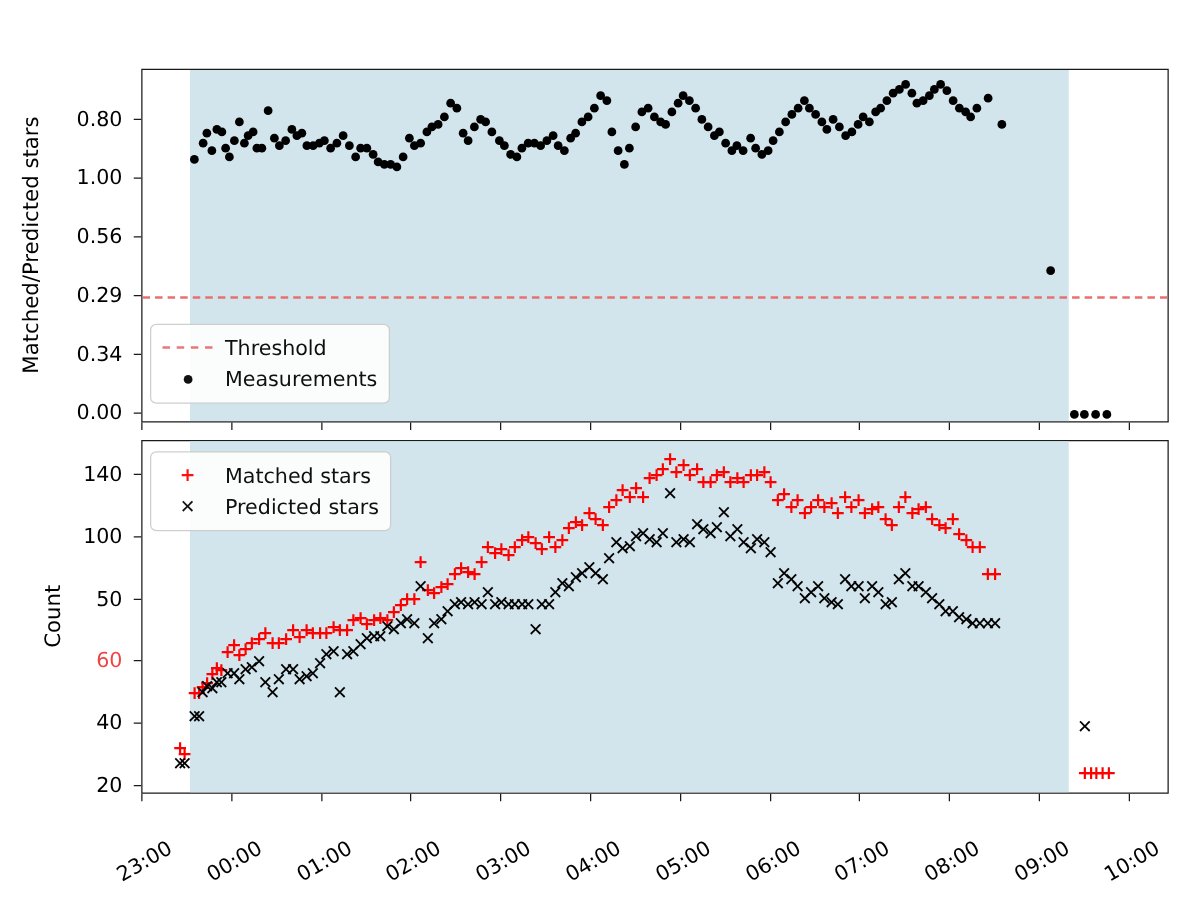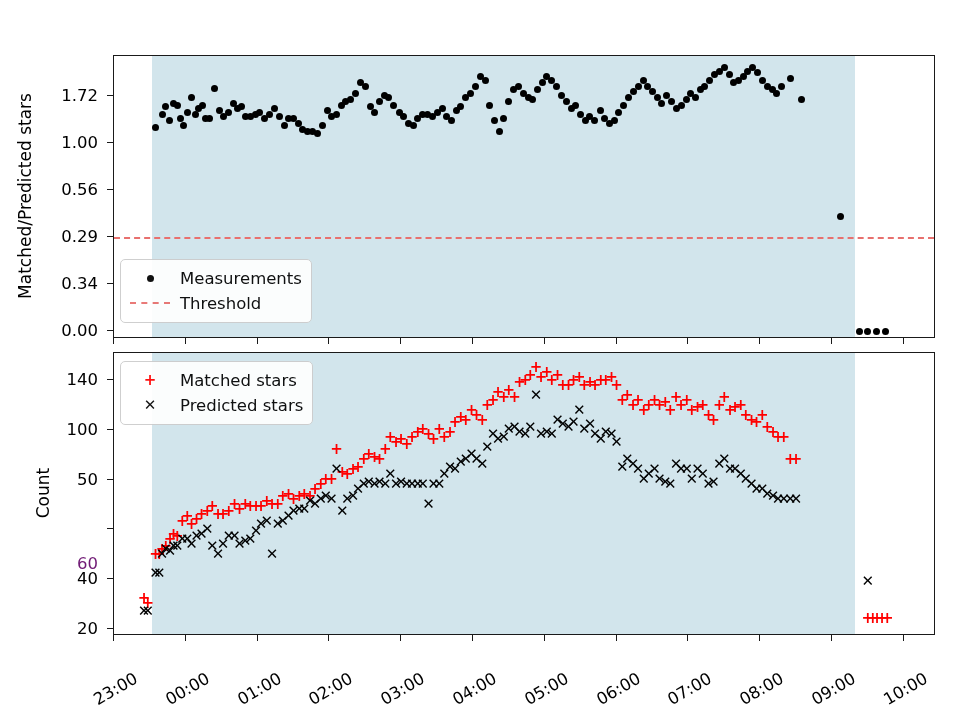--- a/index.html
+++ b/index.html
@@ -211,49 +211,49 @@
       <div style="position: absolute; left: 25px; top: 330.453px; width: 73px; text-align: right; transform: translateY(-50%); font-size: 16.5px; color: rgb(0, 0, 0);">0.00</div>
       <div style="position: absolute; left: 107px; top: 283.287px; width: 6px; height: 0px; border-top: 1.6px solid rgb(26, 26, 26);"></div>
       <div style="position: absolute; left: 25px; top: 283.287px; width: 73px; text-align: right; transform: translateY(-50%); font-size: 16.5px; color: rgb(0, 0, 0);">0.34</div>
       <div style="position: absolute; left: 107px; top: 236.12px; width: 6px; height: 0px; border-top: 1.6px solid rgb(26, 26, 26);"></div>
       <div style="position: absolute; left: 25px; top: 236.12px; width: 73px; text-align: right; transform: translateY(-50%); font-size: 16.5px; color: rgb(0, 0, 0);">0.29</div>
       <div style="position: absolute; left: 107px; top: 188.953px; width: 6px; height: 0px; border-top: 1.6px solid rgb(26, 26, 26);"></div>
       <div style="position: absolute; left: 25px; top: 188.953px; width: 73px; text-align: right; transform: translateY(-50%); font-size: 16.5px; color: rgb(0, 0, 0);">0.56</div>
       <div style="position: absolute; left: 107px; top: 141.787px; width: 6px; height: 0px; border-top: 1.6px solid rgb(26, 26, 26);"></div>
       <div style="position: absolute; left: 25px; top: 141.787px; width: 73px; text-align: right; transform: translateY(-50%); font-size: 16.5px; color: rgb(0, 0, 0);">1.00</div>
       <div style="position: absolute; left: 107px; top: 94.62px; width: 6px; height: 0px; border-top: 1.6px solid rgb(26, 26, 26);"></div>
-      <div style="position: absolute; left: 25px; top: 94.62px; width: 73px; text-align: right; transform: translateY(-50%); font-size: 16.5px; color: rgb(0, 0, 0);">1.72</div>
+      <div style="position: absolute; left: 25px; top: 94.62px; width: 73px; text-align: right; transform: translateY(-50%); font-size: 16.5px; color: rgb(0, 0, 0);">0.80</div>
       <div style="position: absolute; left: 25px; top: 196.5px; width: 300px; margin-left: -150px; margin-top: -11px; text-align: center; font-size: 17px; color: rgb(0, 0, 0); transform: rotate(-90deg);">Matched/Predicted stars</div>
       <div style="position: absolute; left: 113px; top: 338px; width: 0px; height: 6px; border-left: 1.6px solid rgb(26, 26, 26);"></div>
       <div style="position: absolute; left: 184.79px; top: 338px; width: 0px; height: 6px; border-left: 1.6px solid rgb(26, 26, 26);"></div>
       <div style="position: absolute; left: 256.581px; top: 338px; width: 0px; height: 6px; border-left: 1.6px solid rgb(26, 26, 26);"></div>
       <div style="position: absolute; left: 328.371px; top: 338px; width: 0px; height: 6px; border-left: 1.6px solid rgb(26, 26, 26);"></div>
       <div style="position: absolute; left: 400.162px; top: 338px; width: 0px; height: 6px; border-left: 1.6px solid rgb(26, 26, 26);"></div>
       <div style="position: absolute; left: 471.952px; top: 338px; width: 0px; height: 6px; border-left: 1.6px solid rgb(26, 26, 26);"></div>
       <div style="position: absolute; left: 543.742px; top: 338px; width: 0px; height: 6px; border-left: 1.6px solid rgb(26, 26, 26);"></div>
       <div style="position: absolute; left: 615.533px; top: 338px; width: 0px; height: 6px; border-left: 1.6px solid rgb(26, 26, 26);"></div>
       <div style="position: absolute; left: 687.323px; top: 338px; width: 0px; height: 6px; border-left: 1.6px solid rgb(26, 26, 26);"></div>
       <div style="position: absolute; left: 759.114px; top: 338px; width: 0px; height: 6px; border-left: 1.6px solid rgb(26, 26, 26);"></div>
       <div style="position: absolute; left: 830.904px; top: 338px; width: 0px; height: 6px; border-left: 1.6px solid rgb(26, 26, 26);"></div>
       <div style="position: absolute; left: 902.694px; top: 338px; width: 0px; height: 6px; border-left: 1.6px solid rgb(26, 26, 26);"></div>
     </div>
   <div class="ylabel" id="ylabel-top-holder"></div>
 
   <div class="legend" id="legend-top">
     <div class="legend-row">
       <span class="legend-key">
+          <span class="key-dash"></span>
+        </span>
+      <span class="legend-label">Threshold</span>
+    </div>
+    <div class="legend-row">
+      <span class="legend-key">
           <span class="key-dot"></span>
         </span>
       <span class="legend-label">Measurements</span>
-    </div>
-    <div class="legend-row">
-      <span class="legend-key">
-          <span class="key-dash"></span>
-        </span>
-      <span class="legend-label">Threshold</span>
     </div>
   </div>
 
   <div class="axes" id="axes-bottom">
     <div class="shade" id="shade-bottom" style="left: 38.0489px; width: 702.828px; background: rgb(210, 229, 236);"></div>
     <div class="plotarea" id="plot-bottom">
         <div class="mk plus" style="left: 30.152px; top: 245.763px; color: rgb(255, 0, 0);">+</div>
         <div class="mk plus" style="left: 33.7415px; top: 250.728px; color: rgb(255, 0, 0);">+</div>
         <div class="mk plus" style="left: 41.6384px; top: 201.079px; color: rgb(255, 0, 0);">+</div>
         <div class="mk plus" style="left: 45.2279px; top: 201.079px; color: rgb(255, 0, 0);">+</div>
@@ -508,21 +508,21 @@
         <div class="mk cross" style="left: 682.009px; top: 146.465px; color: rgb(0, 0, 0);">✕</div>
         <div class="mk cross" style="left: 753.799px; top: 228.386px; color: rgb(0, 0, 0);">✕</div>
       </div>
   </div>
   <div id="ticks-bottom">
       <div style="position: absolute; left: 107px; top: 627.553px; width: 6px; height: 0px; border-top: 1.6px solid rgb(26, 26, 26);"></div>
       <div style="position: absolute; left: 25px; top: 627.553px; width: 73px; text-align: right; transform: translateY(-50%); font-size: 16.5px; color: rgb(0, 0, 0);">20</div>
       <div style="position: absolute; left: 107px; top: 577.904px; width: 6px; height: 0px; border-top: 1.6px solid rgb(26, 26, 26);"></div>
       <div style="position: absolute; left: 25px; top: 577.904px; width: 73px; text-align: right; transform: translateY(-50%); font-size: 16.5px; color: rgb(0, 0, 0);">40</div>
       <div style="position: absolute; left: 107px; top: 528.254px; width: 6px; height: 0px; border-top: 1.6px solid rgb(26, 26, 26);"></div>
-      <div style="position: absolute; left: 25px; top: 528.254px; width: 73px; text-align: right; transform: translateY(-50%); font-size: 16.5px; color: #701a75; margin-top: 35px;">60</div>
+      <div style="position: absolute; left: 25px; top: 528.254px; width: 73px; text-align: right; transform: translateY(-50%); font-size: 16.5px; color: #ef4444;">60</div>
       <div style="position: absolute; left: 107px; top: 478.605px; width: 6px; height: 0px; border-top: 1.6px solid rgb(26, 26, 26);"></div>
       <div style="position: absolute; left: 25px; top: 478.605px; width: 73px; text-align: right; transform: translateY(-50%); font-size: 16.5px; color: rgb(0, 0, 0);">50</div>
       <div style="position: absolute; left: 107px; top: 428.956px; width: 6px; height: 0px; border-top: 1.6px solid rgb(26, 26, 26);"></div>
       <div style="position: absolute; left: 25px; top: 428.956px; width: 73px; text-align: right; transform: translateY(-50%); font-size: 16.5px; color: rgb(0, 0, 0);">100</div>
       <div style="position: absolute; left: 107px; top: 379.307px; width: 6px; height: 0px; border-top: 1.6px solid rgb(26, 26, 26);"></div>
       <div style="position: absolute; left: 25px; top: 379.307px; width: 73px; text-align: right; transform: translateY(-50%); font-size: 16.5px; color: rgb(0, 0, 0);">140</div>
       <div style="position: absolute; left: 43px; top: 493.5px; width: 300px; margin-left: -150px; margin-top: -11px; text-align: center; font-size: 17px; color: rgb(0, 0, 0); transform: rotate(-90deg);">Count</div>
       <div style="position: absolute; left: 113px; top: 635px; width: 0px; height: 6px; border-left: 1.6px solid rgb(26, 26, 26);"></div>
       <div style="position: absolute; left: 125px; top: 645px; font-size: 16.5px; color: rgb(0, 0, 0); white-space: nowrap; transform-origin: right top; transform: rotate(-30deg) translateX(-100%);">23:00</div>
       <div style="position: absolute; left: 184.79px; top: 635px; width: 0px; height: 6px; border-left: 1.6px solid rgb(26, 26, 26);"></div>

